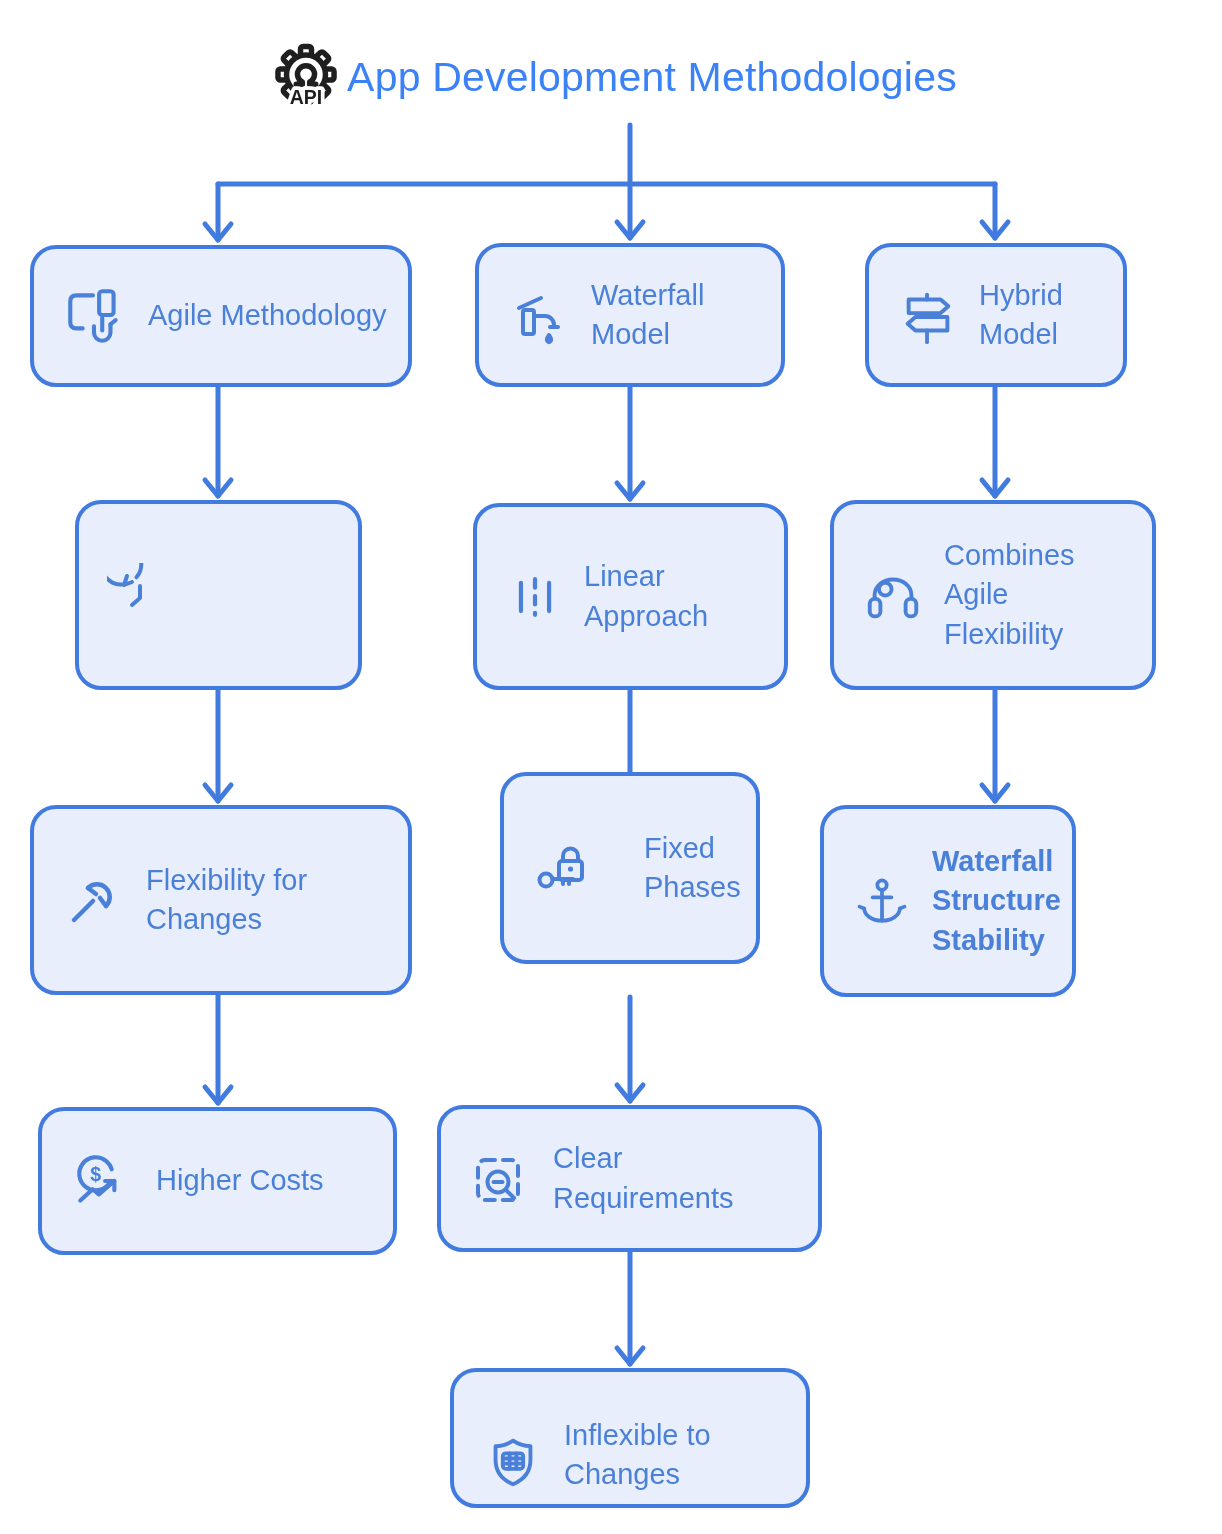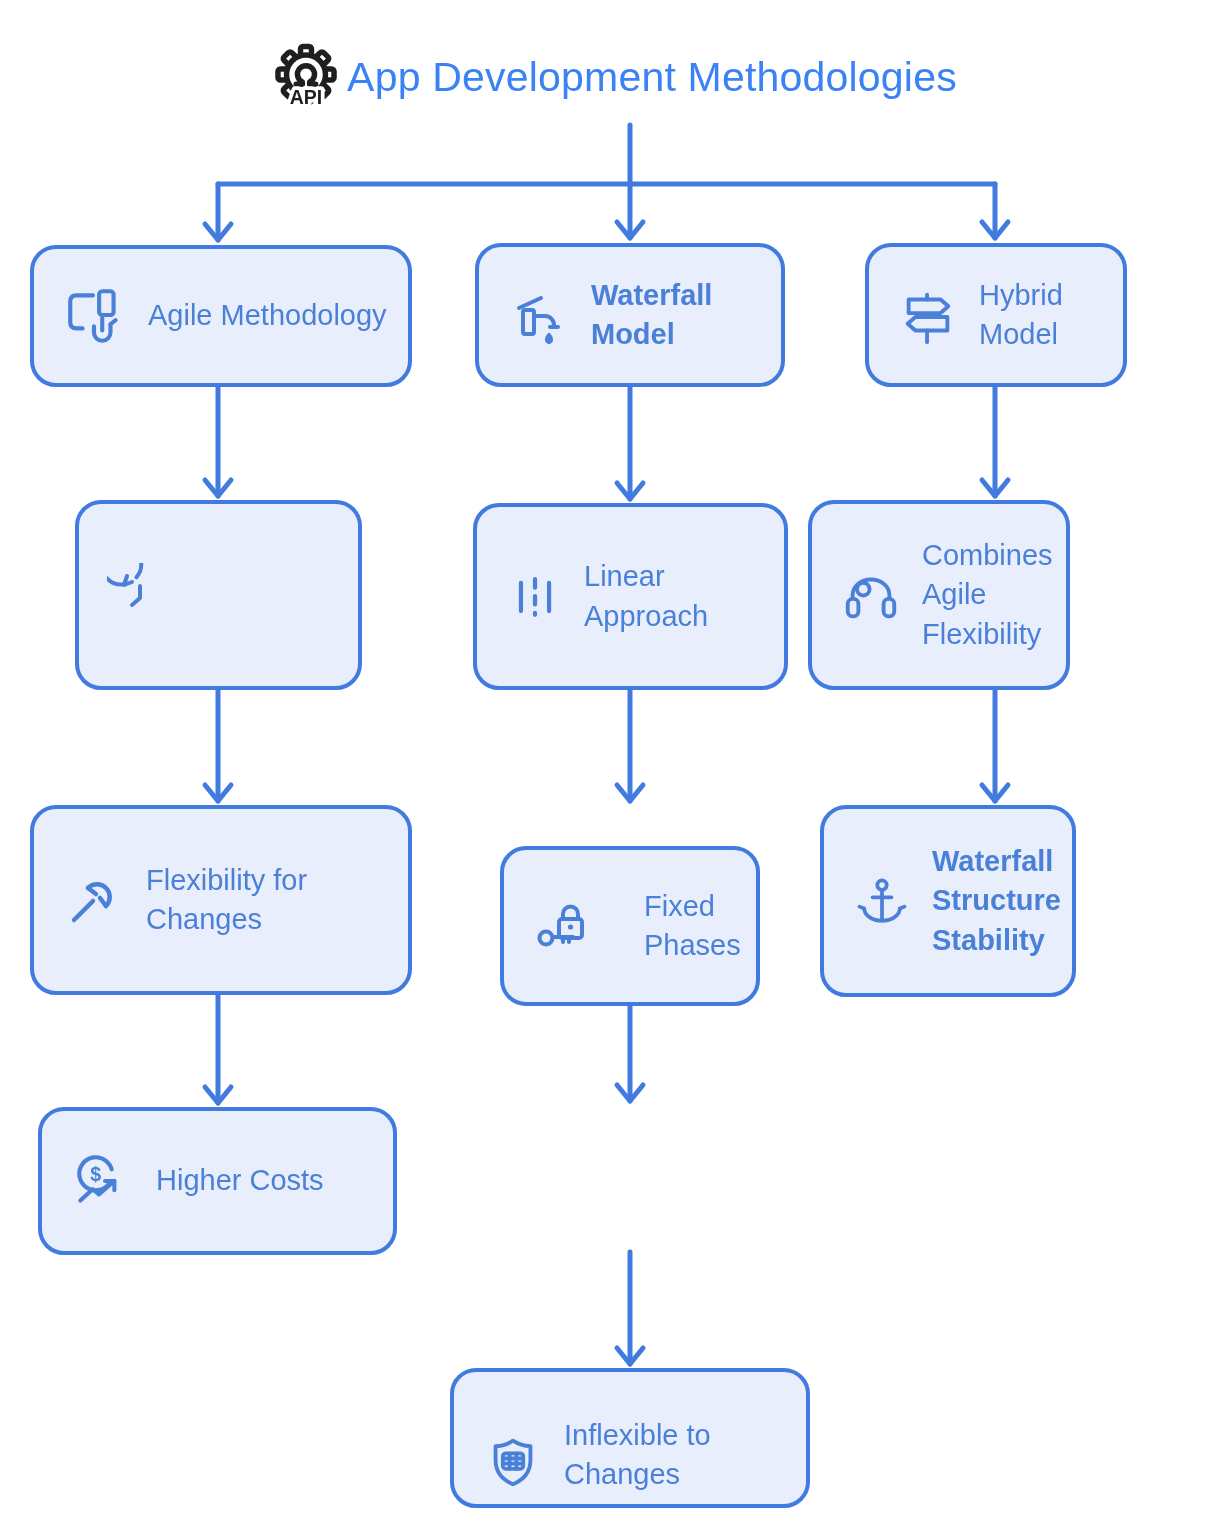--- a/index.html
+++ b/index.html
@@ -118,21 +118,21 @@
       <svg width="66" height="66" viewBox="0 0 64 64" fill="none" stroke="#4a80d8" stroke-width="4" stroke-linecap="round" stroke-linejoin="round">
         <circle cx="25" cy="25" r="16" stroke-dasharray="85 16" transform="rotate(38 25 25)"></circle>
         <text x="25" y="32" text-anchor="middle" font-size="19" font-weight="700" fill="#4a80d8" stroke="none">$</text>
         <path d="M10 51 L22 40 L28 45 L43 32"></path>
         <path d="M34 32 H43 V41"></path>
       </svg>
     </span>
     <span class="node-label">Higher Costs</span>
   </div>
 
-  <div class="node" style="left:475px; top:243px; width:310px; height:144px;font-weight:bold;">
+  <div class="node" style="left:475px; top:243px; width:310px; height:144px;">
     <span class="node-icon">
       <svg width="64" height="64" viewBox="0 0 64 64" fill="none" stroke="#4a80d8" stroke-width="4" stroke-linecap="round" stroke-linejoin="round">
         <path d="M12 25 L34 15"></path>
         <rect x="16" y="27" width="11" height="24" rx="2"></rect>
         <path d="M27 33 h11 a9 9 0 0 1 9 9 v2"></path>
         <path d="M43 44 h8"></path>
         <path d="M42 52 c-2.8 3.6 -2.8 6.2 0 7.2 c2.8 -1 2.8 -3.6 0 -7.2"></path>
       </svg>
     </span>
     <span class="node-label">Waterfall Model</span>
@@ -142,34 +142,45 @@
     <span class="node-icon">
       <svg width="60" height="64" viewBox="0 0 64 64" fill="none" stroke="#4a80d8" stroke-width="4.5" stroke-linecap="round" stroke-linejoin="round">
         <path d="M17 17 V47"></path>
         <path d="M32 13 V51" stroke-dasharray="9 9"></path>
         <path d="M47 17 V47"></path>
       </svg>
     </span>
     <span class="node-label">Linear Approach</span>
   </div>
 
-  <div class="node" style="left:500px; top:846px; width:260px; height:160px;gap:48px;">
+  <div class="node" style="left:500px; top:772px; width:260px; height:192px;gap:48px;">
     <span class="node-icon">
       <svg width="64" height="64" viewBox="0 0 64 64" fill="none" stroke="#4a80d8" stroke-width="4" stroke-linecap="round" stroke-linejoin="round">
         <rect x="27" y="25" width="23" height="19" rx="3" fill="#e8eefb"></rect>
         <path d="M31 25 v-5 a7.5 7.5 0 0 1 15 0 v5"></path>
         <circle cx="38.5" cy="33" r="2.6" fill="#4a80d8" stroke="none"></circle>
         <circle cx="14" cy="44" r="6.5" fill="#e8eefb"></circle>
         <path d="M20.5 43 H41"></path>
         <path d="M31 43 v5 M37 43 v5"></path>
       </svg>
     </span>
     <span class="node-label">Fixed Phases</span>
   </div>
 
+  <div class="node" style="left:437px; top:1105px; width:385px; height:147px;">
+    <span class="node-icon">
+      <svg width="64" height="64" viewBox="0 0 64 64" fill="none" stroke="#4a80d8" stroke-width="4" stroke-linecap="round" stroke-linejoin="round">
+        <rect x="9" y="13" width="40" height="40" rx="7" stroke-dasharray="10 8"></rect>
+        <circle cx="29" cy="35" r="10.5" fill="#e8eefb"></circle>
+        <path d="M24.5 35 H33.5"></path>
+        <path d="M37 43 L45 51"></path>
+      </svg>
+    </span>
+    <span class="node-label">Clear Requirements</span>
+  </div>
 
   <div class="node" style="left:450px; top:1368px; width:360px; height:140px;align-items:flex-end;">
     <span class="node-icon">
       <svg width="62" height="62" viewBox="0 0 64 64" fill="none" stroke="#4a80d8" stroke-width="4" stroke-linecap="round" stroke-linejoin="round">
         <path d="M32 9 c5.5 3.8 11.5 5.6 18 5.6 v14.4 c0 12.6 -7.4 20.6 -18 25 c-10.6 -4.4 -18 -12.4 -18 -25 V14.6 c6.5 0 12.5 -1.8 18 -5.6 z"></path>
         <rect x="21.5" y="22" width="21" height="16" rx="3"></rect>
         <path d="M21.5 27.3 H42.5 M21.5 32.7 H42.5"></path>
         <path d="M28.5 22 V38 M35.5 22 V38"></path>
       </svg>
     </span>
@@ -181,21 +192,21 @@
       <svg width="62" height="62" viewBox="0 0 64 64" fill="none" stroke="#4a80d8" stroke-width="4" stroke-linecap="round" stroke-linejoin="round">
         <path d="M31 11 v5"></path>
         <path d="M12 16 H45 L53 23 L45 30 H12 Z"></path>
         <path d="M52 34 H19 L11 41 L19 48 H52 Z"></path>
         <path d="M31 48 v12"></path>
       </svg>
     </span>
     <span class="node-label">Hybrid Model</span>
   </div>
 
-  <div class="node" style="left:808px; top:500px; width:262px; height:190px;">
+  <div class="node" style="left:830px; top:500px; width:326px; height:190px;">
     <span class="node-icon">
       <svg width="62" height="62" viewBox="0 0 64 64" fill="none" stroke="#4a80d8" stroke-width="4" stroke-linecap="round" stroke-linejoin="round">
         <path d="M13 38 v-6 a19 16 0 0 1 38 0 v6"></path>
         <circle cx="24" cy="26" r="6.5" fill="#e8eefb"></circle>
         <rect x="8" y="36" width="11" height="18" rx="5" fill="#e8eefb"></rect>
         <rect x="45" y="36" width="11" height="18" rx="5" fill="#e8eefb"></rect>
       </svg>
     </span>
     <span class="node-label">Combines Agile Flexibility</span>
   </div>

